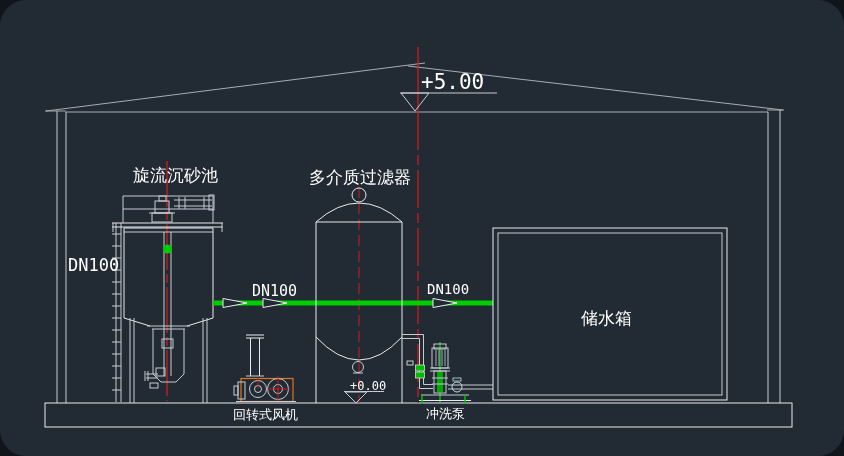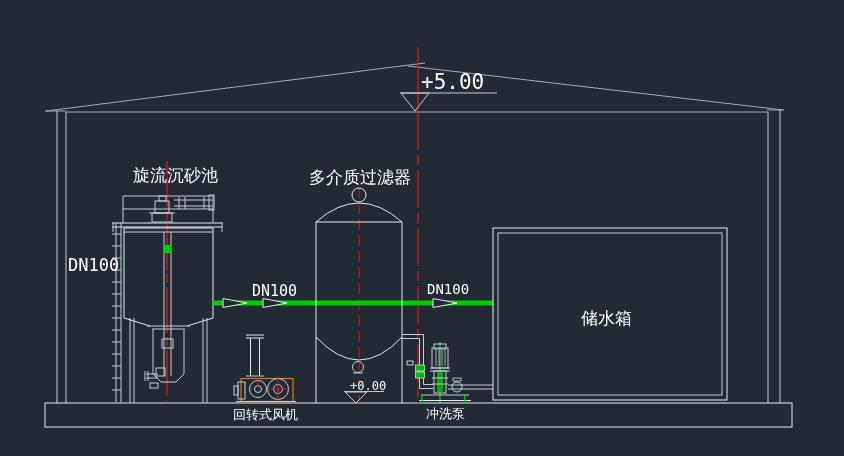--- a/index.html
+++ b/index.html
@@ -1,17 +1,17 @@
 <!DOCTYPE html>
 <html><head>
 <meta charset="utf-8">
 <style>
   html,body{margin:0;padding:0;background:#10151c;}
   #canvas{position:relative;width:844px;height:456px;background:#222a33;overflow:hidden;
-          font-family:"DejaVu Sans", sans-serif;}
+          font-family:"DejaVu Sans", sans-serif;border-radius:26px;}
   svg{position:absolute;left:0;top:0;}
   .ln{stroke:#c6ccd2;stroke-width:1;fill:none;}
   .lt{stroke:#e9ecef;stroke-width:1;fill:none;}
   .dim{stroke:#a6adb4;stroke-width:1;fill:none;}
   .red{stroke:#d01d1d;stroke-width:1.3;fill:none;}
   .redthin{stroke:#d01d1d;stroke-width:1;fill:none;}
   .grnline{stroke:#00cc00;stroke-width:1.4;fill:none;}
   .orange{stroke:#e07818;stroke-width:1.2;fill:none;}
   text{fill:#ffffff;}
   .num{font-family:"DejaVu Sans Mono", monospace;letter-spacing:0px;}

